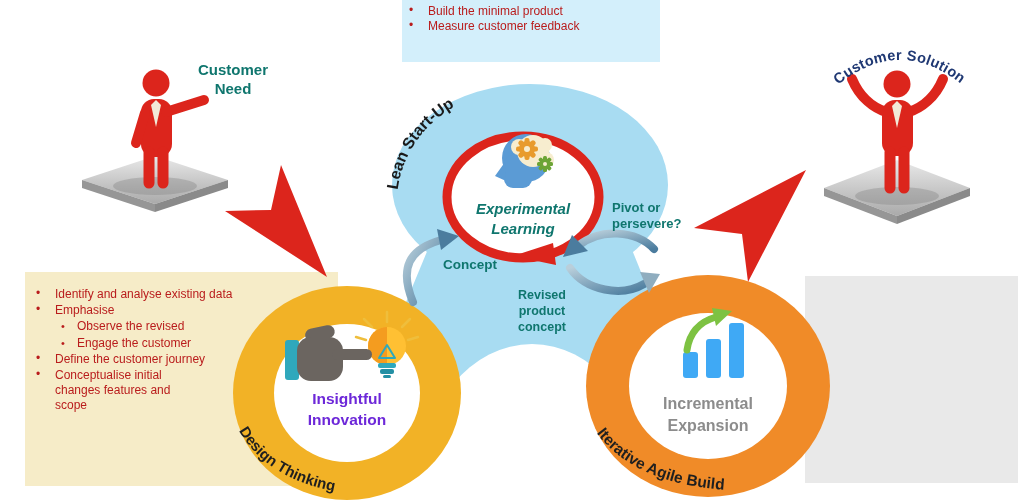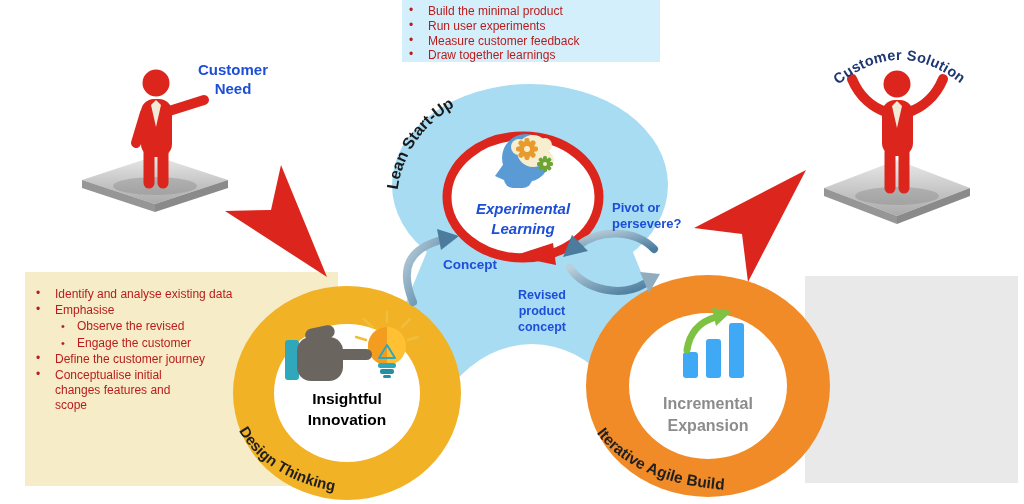--- a/index.html
+++ b/index.html
@@ -10,28 +10,28 @@
   
   .plist{font-size:12px;color:#b91c1c;line-height:15px;}
   .plist .li{position:relative;padding-left:22px;white-space:pre-line;margin:0 0 1px 0;}
   .plist .li::before{content:"\2022";position:absolute;left:3px;top:-1px;}
   .plist .lvl2{margin-left:22px;}
   .plist .lvl2::before{font-size:11px;left:6px;top:0;}
   #top-list{left:406px;top:5px;width:252px;line-height:13.8px;}
   #left-list{left:33px;top:287px;width:305px;line-height:15.2px;}
   #right-list{left:854px;top:287px;width:168px;line-height:14.3px;}
   
-  .navy{color:#1d4ed8;font-weight:bold;}
+  .navy{color:#0f766e;font-weight:bold;}
   #customer-need{left:178px;top:60px;width:110px;text-align:center;font-size:15px;line-height:19px;}
   #exp-learning{left:451px;top:199px;width:144px;text-align:center;font-size:15px;line-height:20px;font-style:italic;}
   #pivot-label{left:612px;top:200px;width:84px;font-size:13px;line-height:16px;}
   #concept-label{left:443px;top:257px;font-size:13.5px;}
   #revised-label{left:502px;top:287px;width:80px;text-align:center;font-size:12.5px;line-height:16px;}
   #insightful-title{left:282px;top:388px;width:130px;text-align:center;font-size:15.5px;line-height:21px;
-                    font-weight:bold;color:#000000;}
+                    font-weight:bold;color:#6d28d9;}
   #incremental-title{left:634px;top:393px;width:148px;text-align:center;font-size:16px;line-height:22px;
                     font-weight:bold;color:#8C8C8C;}
 </style>
 </head>
 <body>
 
 <div id="stage">
 
 <svg id="bg" viewBox="0 0 1024 504" xmlns="http://www.w3.org/2000/svg">
   <defs>
@@ -196,23 +196,21 @@
   <text font-size="15.5" font-weight="600" fill="#1f1f1f">
     <textPath href="#p-agile" startOffset="6">Iterative Agile Build</textPath>
   </text>
   <text font-size="14.5" font-weight="bold" fill="#1F3873" letter-spacing="0.3">
     <textPath href="#p-cs" startOffset="12">Customer Solution</textPath>
   </text>
 </svg>
 
 <div class="overlay plist" id="top-list">
   <div class="li">Build the minimal product</div>
-  <div class="li">Run user experiments</div>
   <div class="li">Measure customer feedback</div>
-  <div class="li">Draw together learnings</div>
 </div>
 
 <div class="overlay plist" id="left-list">
   <div class="li">Identify and analyse existing data</div>
   <div class="li">Emphasise</div>
   <div class="li lvl2">Observe the revised</div>
   <div class="li lvl2">Engage the customer</div>
   <div class="li">Define the customer journey</div>
   <div class="li">Conceptualise initial
 changes features and

